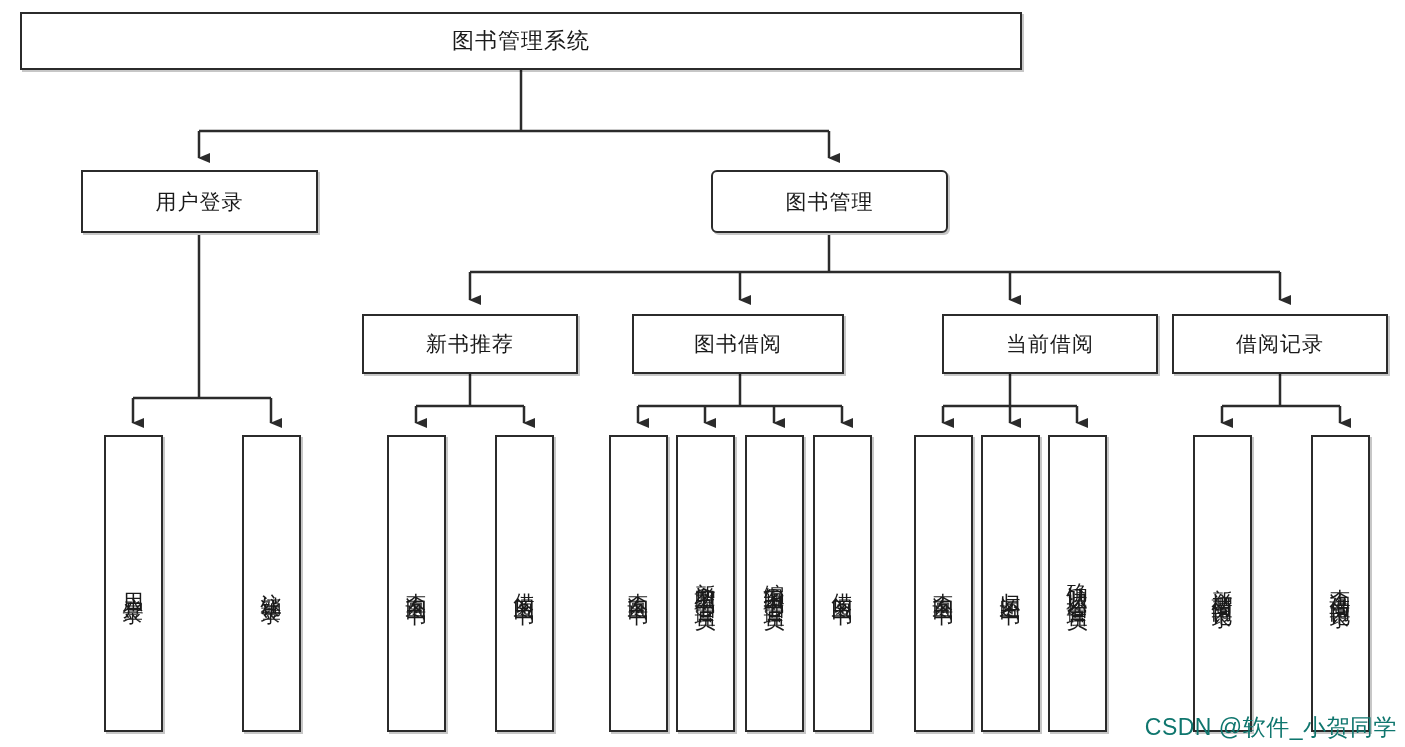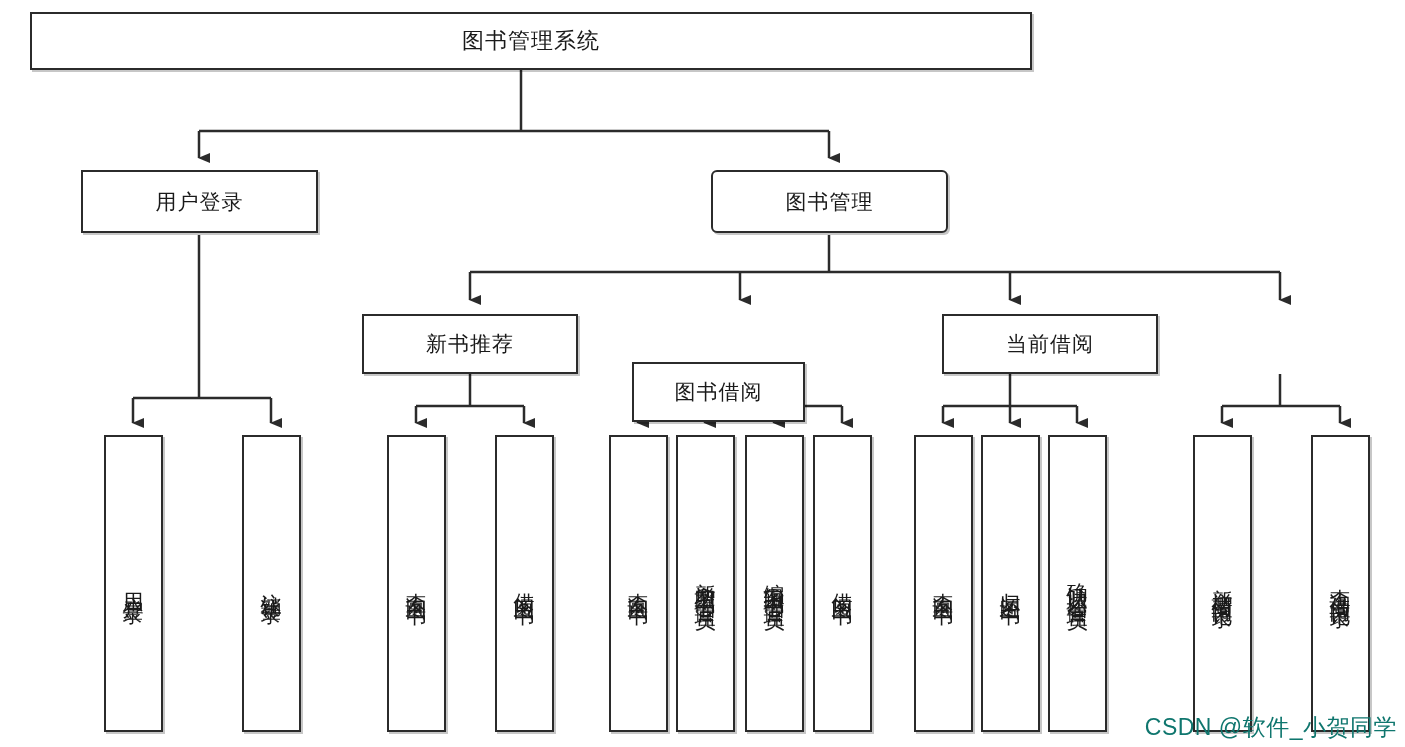--- a/index.html
+++ b/index.html
@@ -42,21 +42,20 @@
   }
 
   
   .node.horiz {
     font-size: 21px;
     letter-spacing: 1px;
     line-height: 1.2;
   }
   .node.root {
     font-size: 22px;
-    margin-left: 10px;
   }
 
   
   .node.vert {
     writing-mode: vertical-rl;
     text-orientation: upright;
     font-size: 21px;
     line-height: 1.0;
     letter-spacing: 4px;
     padding: 6px 0;
@@ -153,28 +152,31 @@
   </div>
 
   <div class="node horiz" style="left:711px; top:170px; width:237px; height:63px;border-radius:6px;">
     <span class="hlabel">图书管理</span>
   </div>
 
   <div class="node horiz" style="left:362px; top:314px; width:216px; height:60px;">
     <span class="hlabel">新书推荐</span>
   </div>
 
-  <div class="node horiz" style="left:632px; top:314px; width:173px; height:60px;margin-top:48px;">
+  <div class="node horiz" style="left:632px; top:314px; width:212px; height:60px;">
     <span class="hlabel">图书借阅</span>
   </div>
 
   <div class="node horiz" style="left:902px; top:314px; width:216px; height:60px;margin-left:40px;">
     <span class="hlabel">当前借阅</span>
   </div>
 
+  <div class="node horiz" style="left:1172px; top:314px; width:216px; height:60px;">
+    <span class="hlabel">借阅记录</span>
+  </div>
 
   <div class="node vert" style="left:104px; top:435px; width:59px; height:297px;">
     <span class="vlabel">用户登录</span>
   </div>
 
   <div class="node vert" style="left:242px; top:435px; width:59px; height:297px;">
     <span class="vlabel">注销登录</span>
   </div>
 
   <div class="node vert" style="left:387px; top:435px; width:59px; height:297px;">

